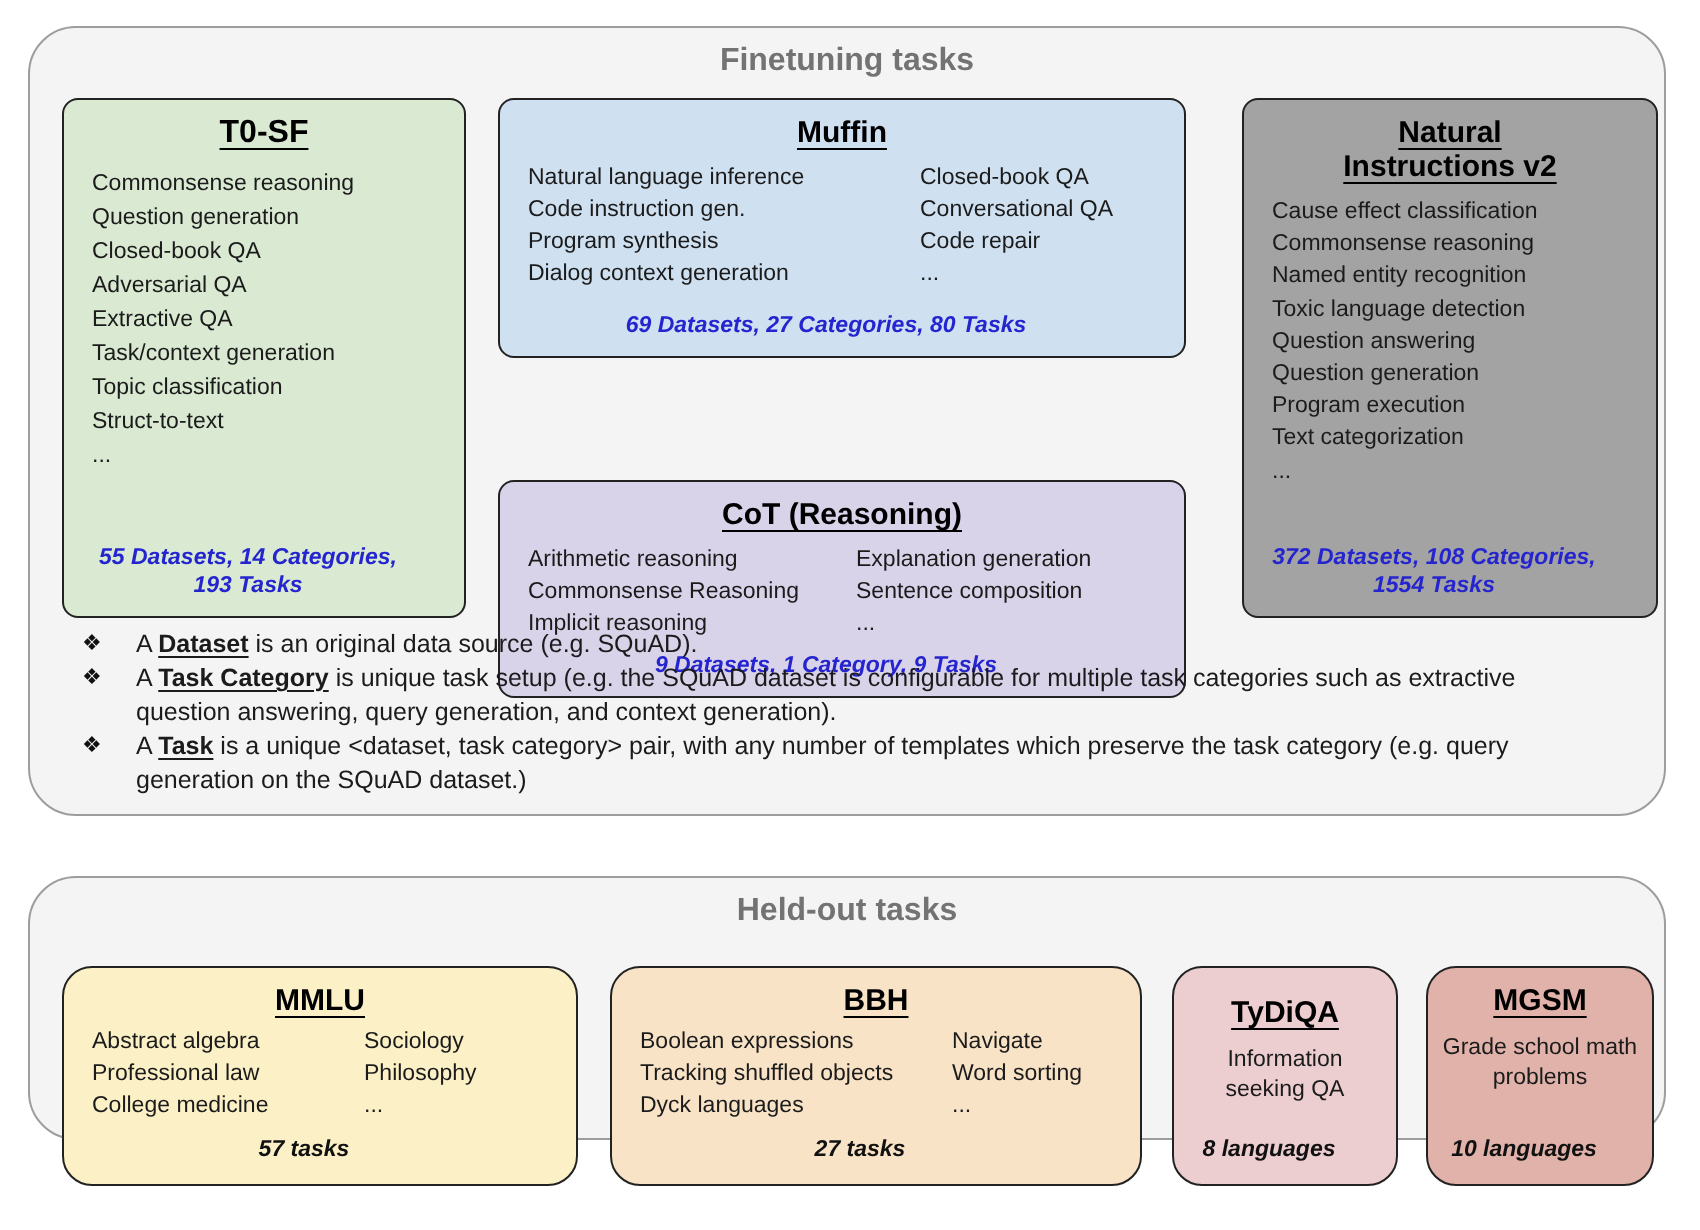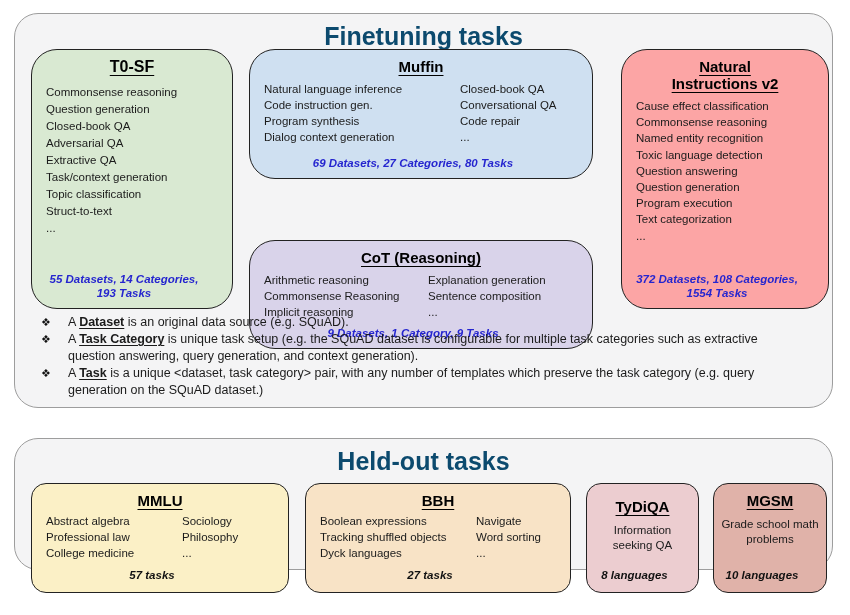--- a/index.html
+++ b/index.html
@@ -1,35 +1,35 @@
 <!DOCTYPE html>
 <html><head>
 <meta charset="utf-8">
 <style>
   html,body{margin:0;padding:0;background:#ffffff;}
   body{width:850px;height:615px;position:relative;font-family:"Liberation Sans",sans-serif;color:#1b1b1b;}
   .panel{position:absolute;left:14px;width:819px;background:#f4f4f5;border:1.5px solid #9d9d9d;border-radius:24px;box-sizing:border-box;}
   #finetuning-panel{top:13px;height:395px;}
   #heldout-panel{top:438px;height:132px;}
-  .panel-title{margin:0;padding-top:8px;text-align:center;font-size:25px;font-weight:bold;color:#0c4a6e;}
-  .box{position:absolute;border:1.5px solid #222;box-sizing:border-box;border-radius:26px;padding:8px 14px;}
+  .panel-title{margin:0;padding-top:8px;text-align:center;font-size:16px;font-weight:bold;color:#737373;}
+  .box{position:absolute;border:1.5px solid #222;box-sizing:border-box;border-radius:8px;padding:8px 14px;}
   .box-title{margin:0 0 6px 0;text-align:center;font-size:15px;font-weight:bold;text-decoration:underline;text-underline-offset:3px;color:#000;}
   .item{font-size:11.5px;line-height:17px;white-space:nowrap;}
   .cols{display:flex;}
   .cols .item{line-height:16px;}
   .stats{position:absolute;left:0;right:16px;bottom:8px;text-align:center;font-size:11.5px;font-weight:bold;font-style:italic;color:#2525cf;line-height:14px;padding:0 10px;}
   .stats.dark{color:#111;}
   
   #t0sf{left:16px;top:35px;width:202px;height:260px;background:#d9e9d2;}
   #t0sf .box-title{font-size:16px;margin-bottom:8px;}
   #muffin{left:234px;top:35px;width:344px;height:130px;background:#cfe0f1;}
   #muffin .col1{width:196px;}
   #cot{left:234px;top:186px;width:344px;height:109px;background:#d9d3ea;margin-top:40px;}
   #cot .col1{width:164px;}
-  #niv2{left:606px;top:35px;width:208px;height:260px;background:#fca5a5;}
+  #niv2{left:606px;top:35px;width:208px;height:260px;background:#a3a3a3;}
   #niv2 .box-title{max-width:140px;margin-left:auto;margin-right:auto;}
   #niv2 .item{line-height:16.2px;}
   
   .bullets{position:absolute;left:26px;top:300px;width:780px;}
   .bullet-row{display:flex;align-items:flex-start;}
   .bullet-glyph{width:15px;flex:0 0 15px;font-size:11px;line-height:17px;margin-right:12px;color:#111;}
   .bullet-text{font-size:12.5px;line-height:17px;max-width:718px;}
   .term{font-weight:bold;text-decoration:underline;text-underline-offset:2px;}
   
   #heldout-panel .box{top:44px;height:110px;border-radius:15px;}

